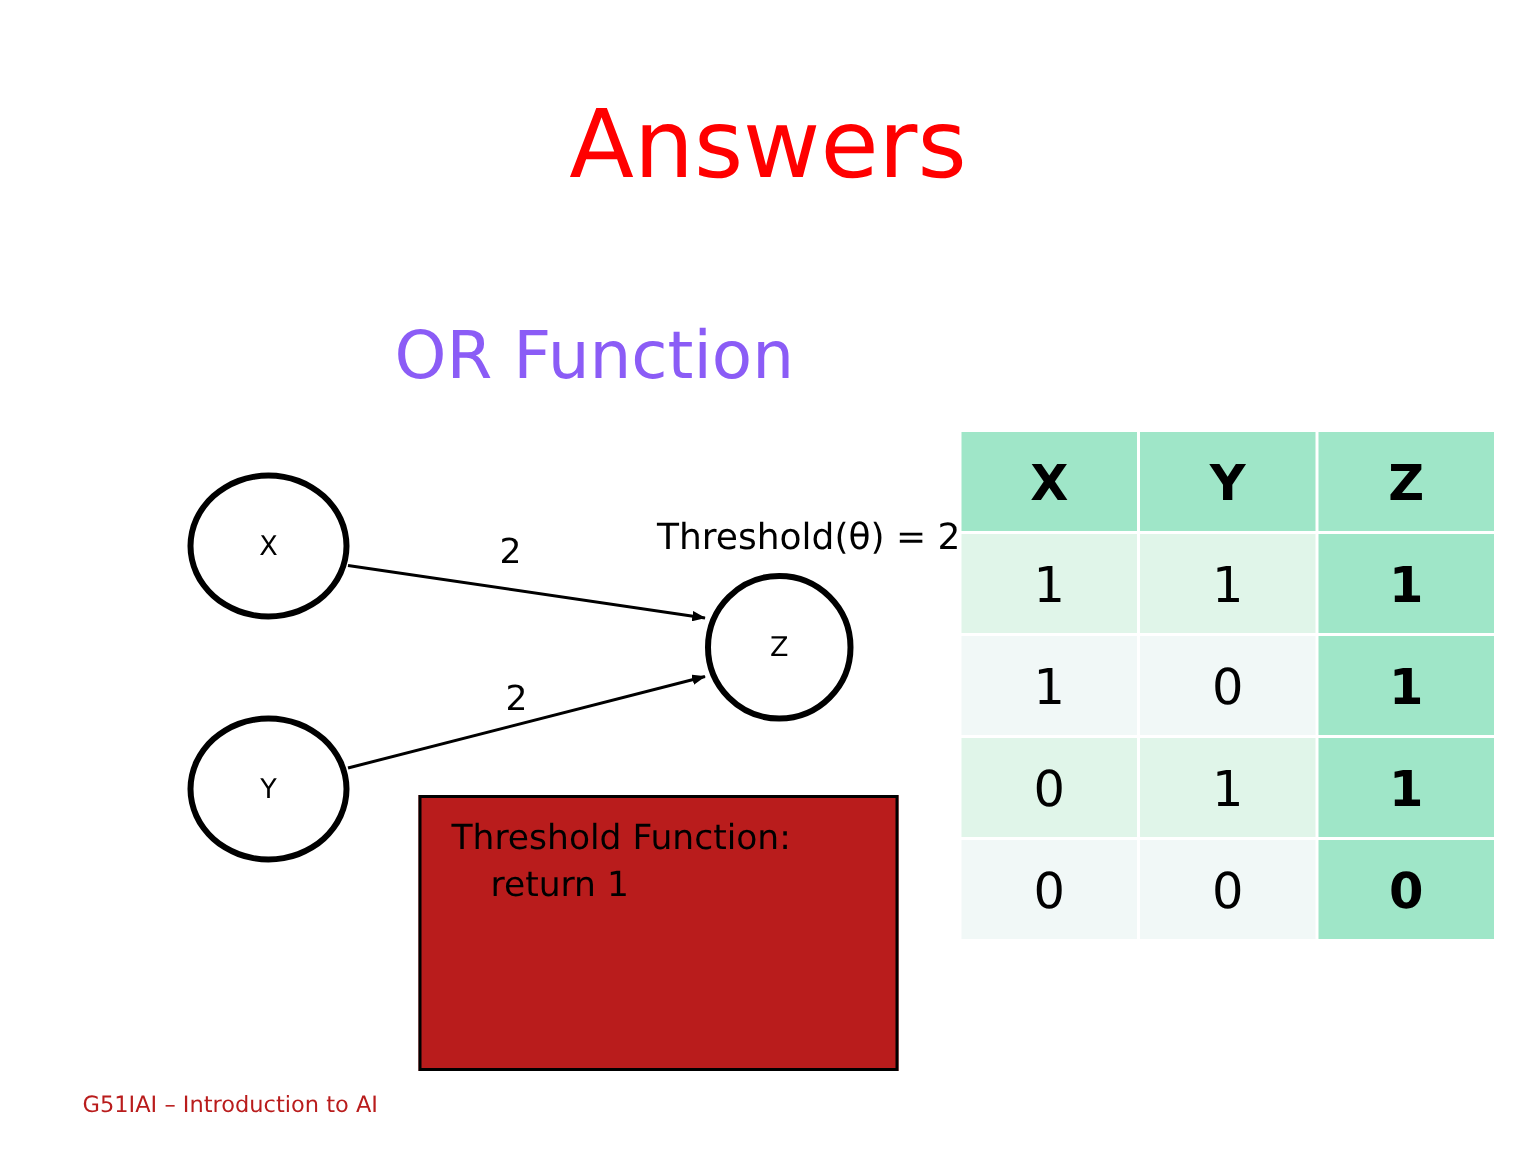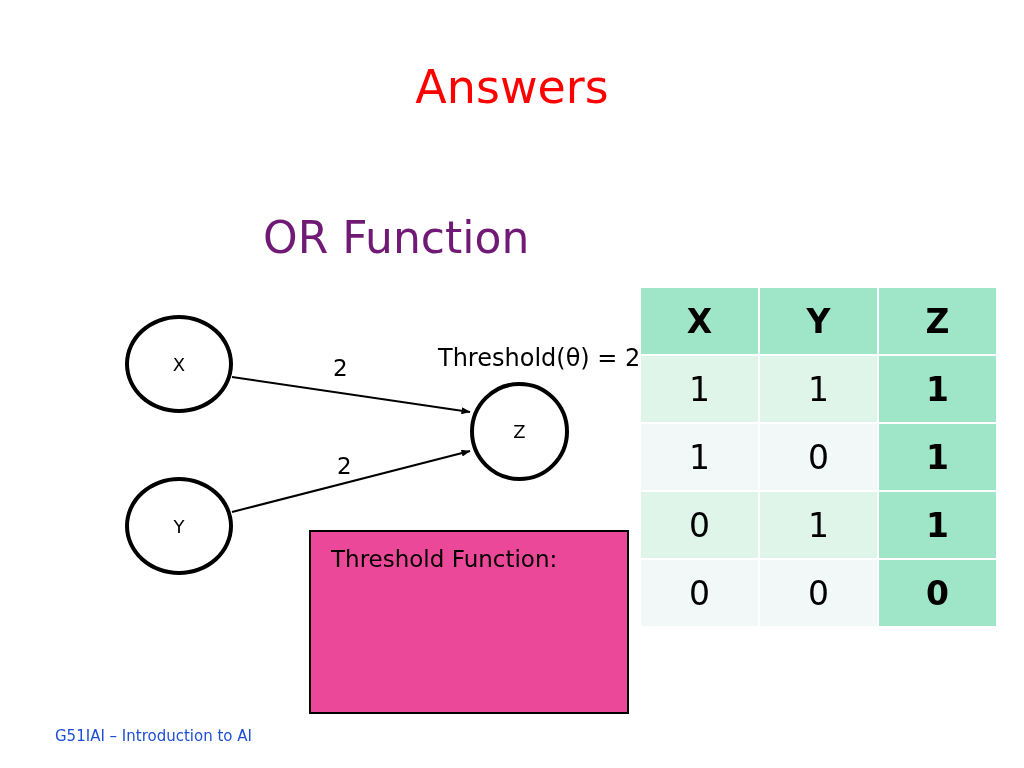--- a/index.html
+++ b/index.html
@@ -16,35 +16,35 @@
     color: #000000;
   }
 
   
   #slide-title {
     position: absolute;
     left: 0;
     top: 62px;
     width: 1024px;
     text-align: center;
-    font-size: 46px;
+    font-size: 63px;
     font-weight: 400;
     color: #FF0000;
     letter-spacing: 0px;
     line-height: 1.1;
   }
 
   
   #subtitle {
     position: absolute;
     left: 263px;
     top: 213px;
     font-size: 44px;
     font-weight: 400;
-    color: #701a75;
+    color: #8b5cf6;
     line-height: 1.15;
     white-space: nowrap;
   }
 
   
   #diagram {
     position: absolute;
     left: 0;
     top: 0;
     width: 1024px;
@@ -85,26 +85,26 @@
     left: 438px;
     top: 344px;
     font-size: 24px;
     color: #000000;
     white-space: nowrap;
   }
 
   
   #threshold-box {
     position: absolute;
-    left: 309px;
+    left: 279px;
     top: 530px;
     width: 320px;
     height: 184px;
     border: 2px solid #000000;
-    background: #ec4899;
+    background: #b91c1c;
     box-sizing: border-box;
     padding: 12px 0 12px 20px;
   }
   .tf-line {
     font-size: 23px;
     line-height: 31px;
     color: #000000;
     white-space: pre;
   }
   .tf-indent { padding-left: 26px; }
@@ -147,21 +147,21 @@
   }
   tr.row-alt td.cell-in { background: #E0F5E9; }
   tr.row-plain td.cell-in { background: #F1F8F7; }
 
   
   #footer {
     position: absolute;
     left: 55px;
     top: 727px;
     font-size: 15px;
-    color: #1d4ed8;
+    color: #b91c1c;
     white-space: nowrap;
   }
 </style>
 </head>
 <body>
 
 <div id="slide-title">Answers</div>
 
 <div id="subtitle">OR Function</div>
 
@@ -187,20 +187,21 @@
   <span class="node-label">Z</span>
 </div>
 
 <div class="weight-label" id="weight-xz">2</div>
 <div class="weight-label" id="weight-yz">2</div>
 
 <div id="threshold-label">Threshold(θ) = 2</div>
 
 <div id="threshold-box">
   <div class="tf-line">Threshold Function:</div>
+  <div class="tf-line tf-indent">return 1</div>
 </div>
 
 <table id="truth-table">
   <thead>
     <tr>
       <th>X</th>
       <th>Y</th>
       <th>Z</th>
     </tr>
   </thead>

